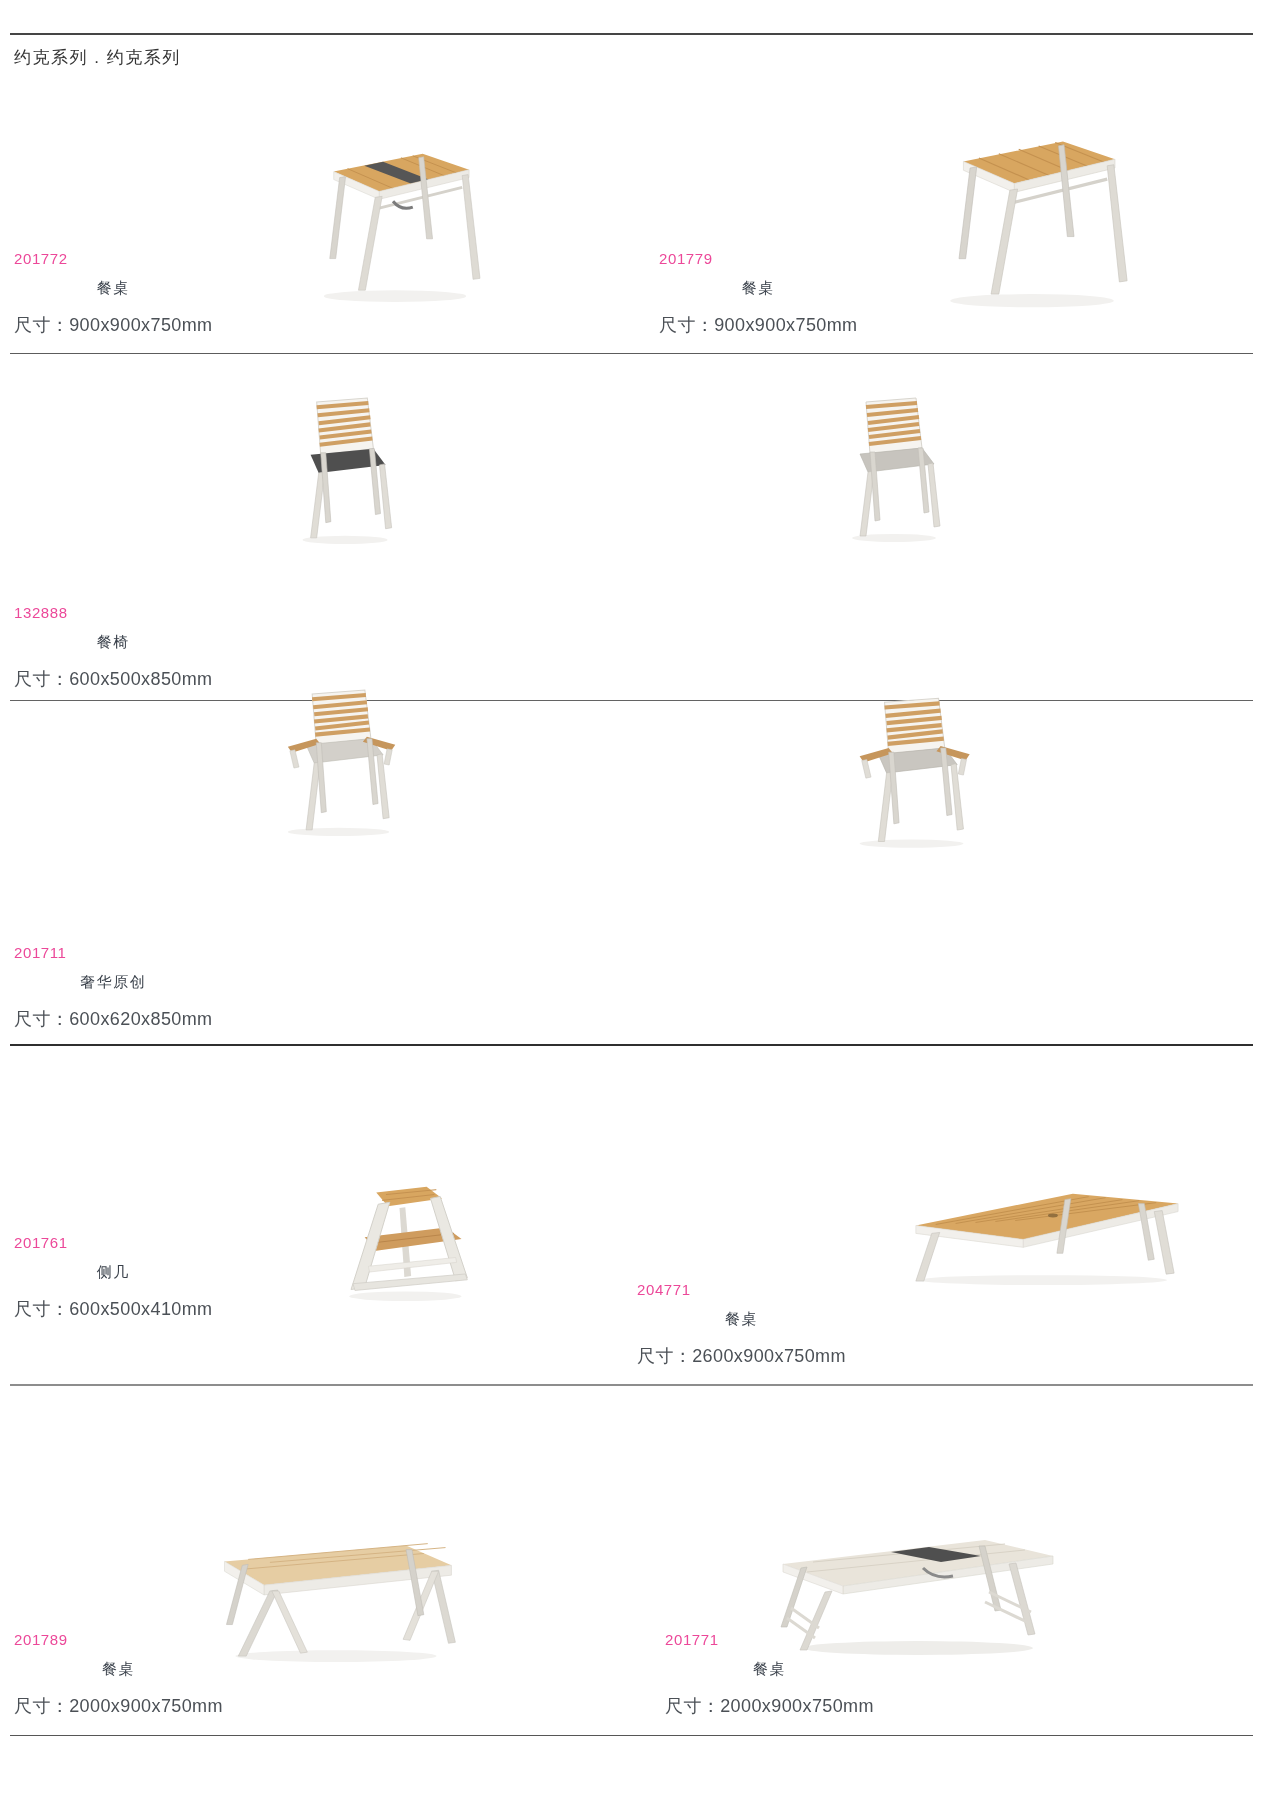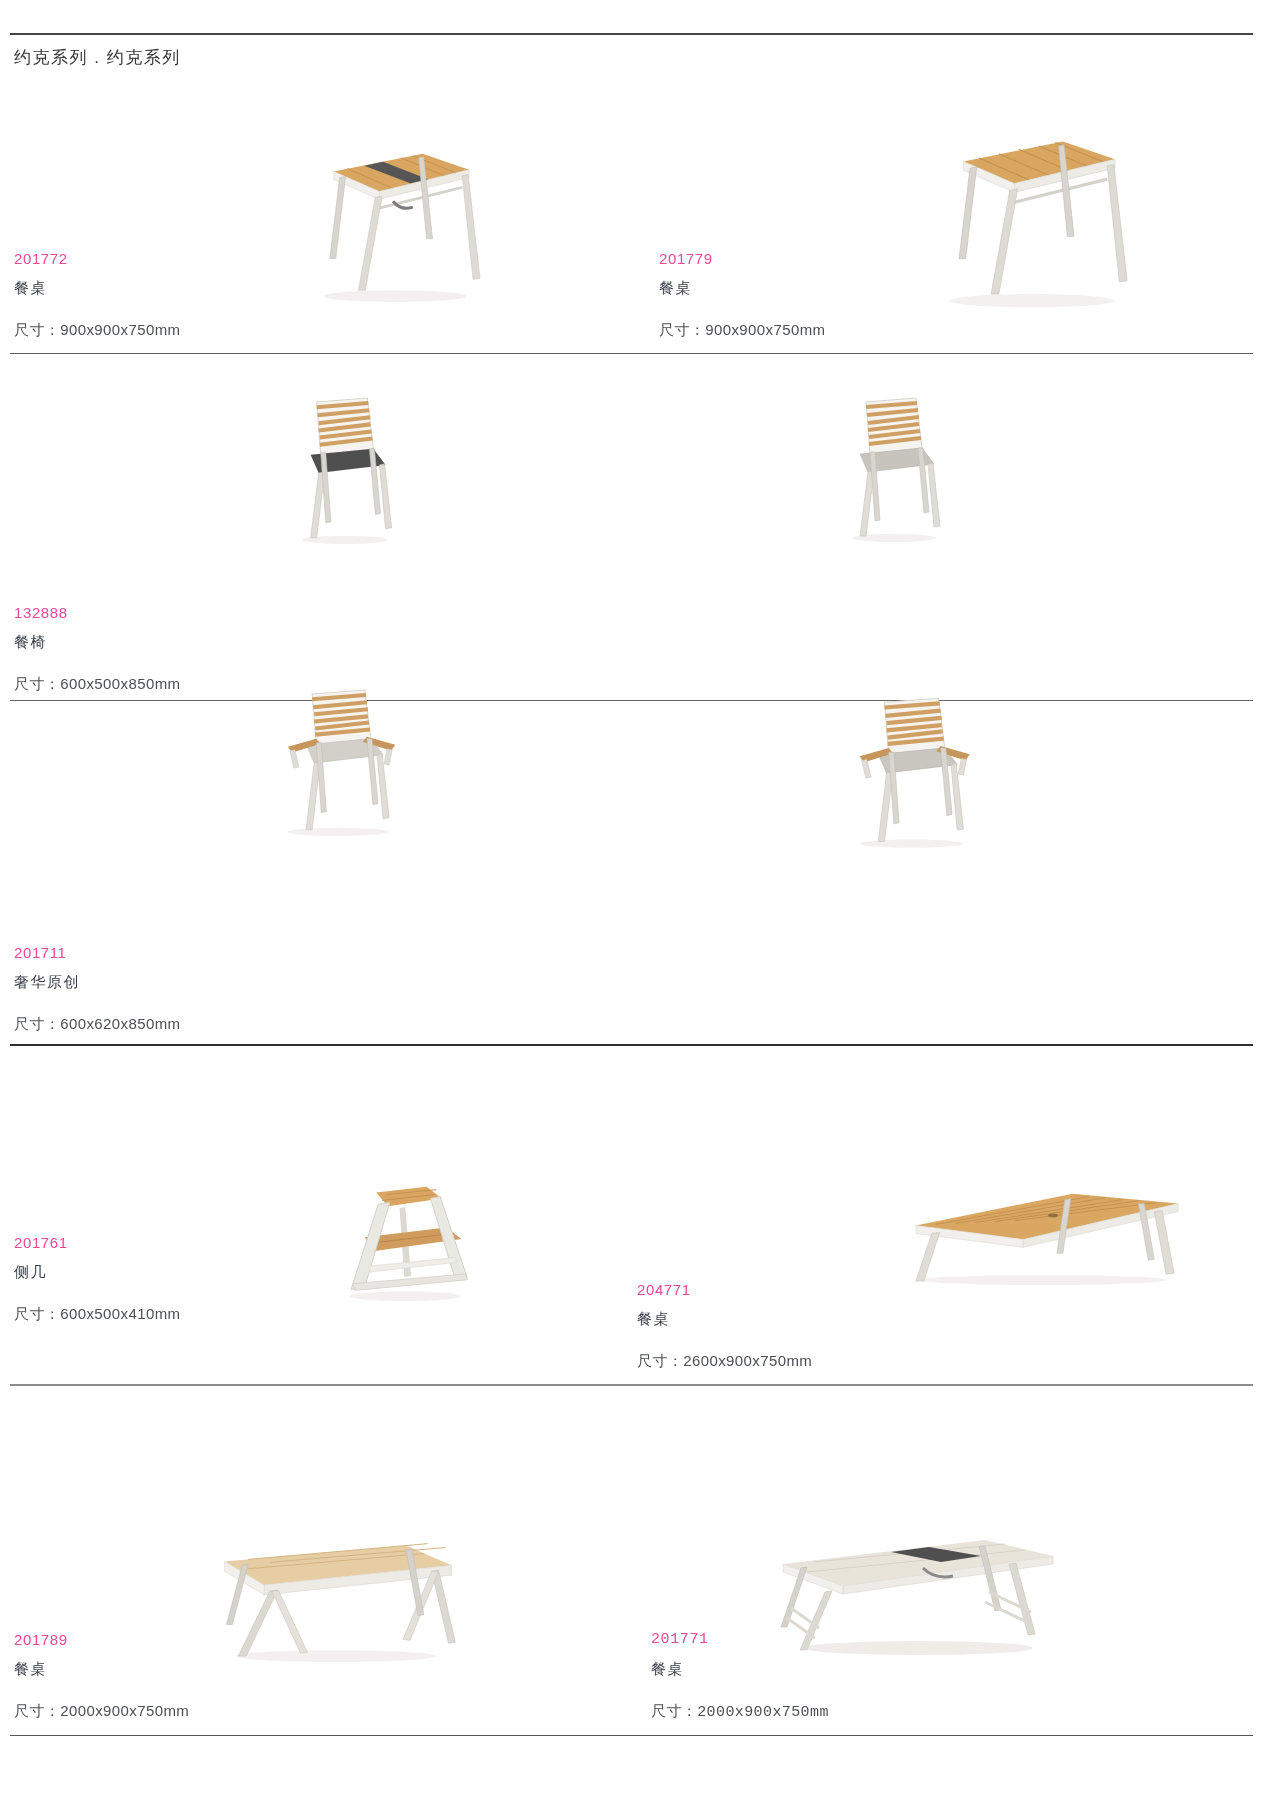--- a/index.html
+++ b/index.html
@@ -20,22 +20,22 @@
   .d-r4    { top:1384px; border-color:#8d8d8d; }
   .d-bot   { top:1735px; border-color:#565656; }
 
   .page-title {
     position:absolute; left:14px; top:46px;
     font-size:17px; letter-spacing:1.5px; color:#333333;
   }
 
   .info { position:absolute; }
   .p-code { font-size:15px; color:#ec4899; letter-spacing:0.6px; }
-  .p-name { font-size:15px; color:#39404a; letter-spacing:1.5px; margin-top:12px; }
-  .p-size { font-size:15px; color:#4b5056; letter-spacing:0.4px; margin-top:23px; }
+  .p-name { font-size:15px; color:#39404a; letter-spacing:1.5px; margin-top:12px;text-align:center; }
+  .p-size { font-size:18px; color:#4b5056; letter-spacing:0.4px; margin-top:15px; }
 
   .img { position:absolute; }
   .img svg { width:100%; height:100%; display:block; }
 </style>
 </head>
 <body>
 
 <hr class="divider d-top">
 <hr class="divider d-r1 thin">
 <hr class="divider d-r2 thin">
@@ -272,17 +272,17 @@
     <path d="M150,56 q12,12 30,8" stroke="#8a8a8a" stroke-width="3" fill="none"></path>
   </svg>
 </div>
 
 <div class="info" style="left:14px; top:1631px;">
   <div class="p-code">201789</div>
   <div class="p-name">餐桌</div>
   <div class="p-size"><span>尺寸：</span><span>2000x900x750mm</span></div>
 </div>
 
-<div class="info" style="left:651px; top:1631px;font-family:Liberation Mono, monospace;">
+<div class="info" style="left:665px; top:1631px;">
   <div class="p-code">201771</div>
   <div class="p-name">餐桌</div>
   <div class="p-size"><span>尺寸：</span><span>2000x900x750mm</span></div>
 </div>
 
 </body></html>

